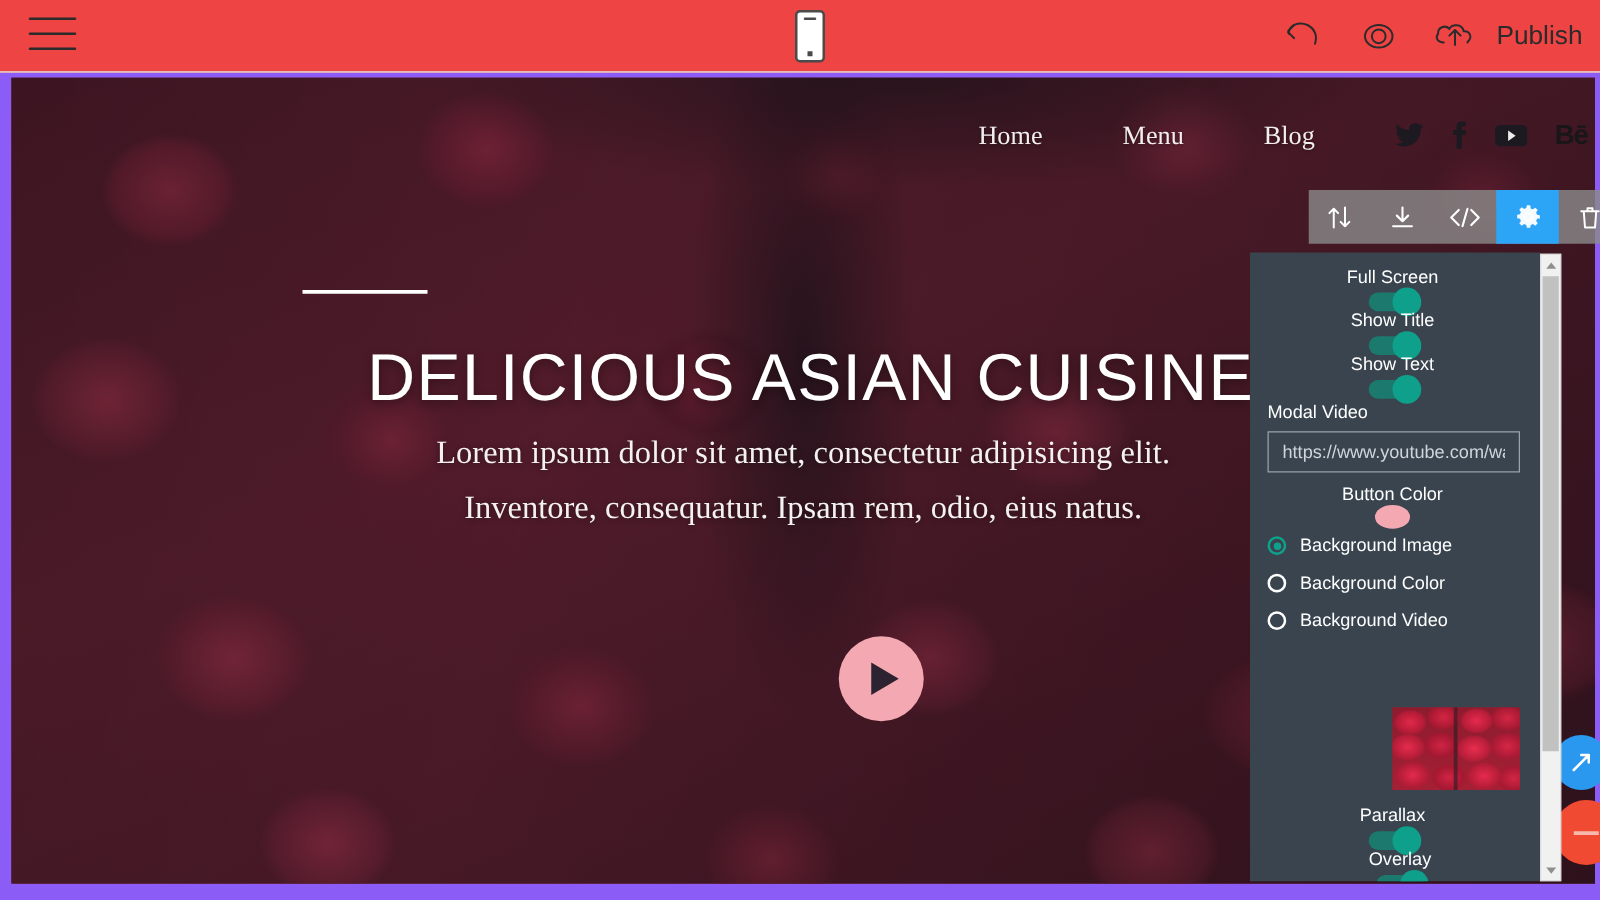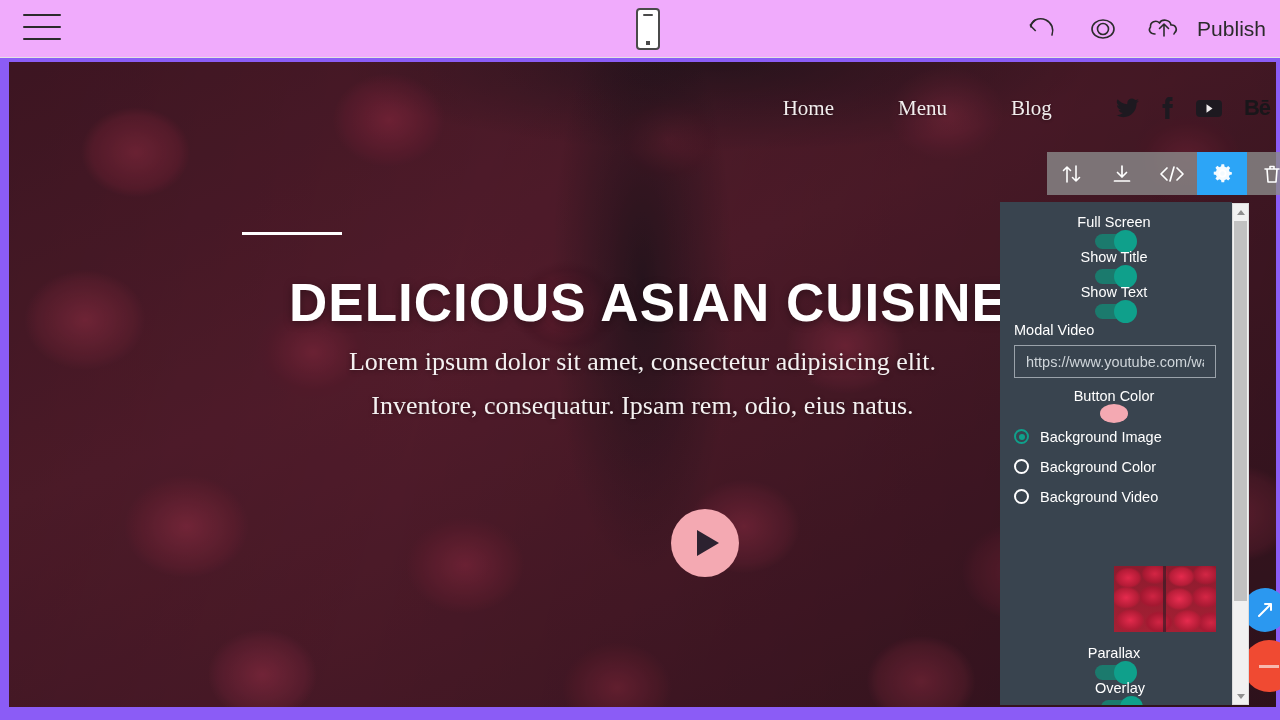--- a/index.html
+++ b/index.html
@@ -7,21 +7,21 @@
     width: 1280px; height: 720px;
     overflow: hidden;
     font-family: "Liberation Sans", sans-serif;
     background: #ffffff;
   }
 
   
   #topbar {
     position: absolute; left: 0; top: 0;
     width: 1280px; height: 58px;
-    background: #f0abfc;
+    background: #ef4444;
     border-bottom: 1px solid #e2e2e2;
     z-index: 60;
   }
   #hamburger {
     position: absolute; left: 23px; top: 14px;
     width: 38px; height: 30px;
     cursor: pointer;
   }
   #hamburger span {
     display: block; width: 38px; height: 2px;
@@ -114,21 +114,21 @@
   .soc { cursor: pointer; opacity: .92; display: flex; align-items: flex-start; }
   #behance-txt { font-size: 22px; font-weight: bold; color: #16161a; font-family: "Liberation Sans", sans-serif; letter-spacing: -1px;}
 
   
   #hero-content {
     position: absolute; left: 0; right: 0; top: 210px;
     text-align: center; z-index: 4;
   }
   #hero-title {
     font-family: "Liberation Sans", sans-serif;
-    font-weight: bold; font-size: 53px; letter-spacing: 1px;
+    font-weight: normal; font-size: 53px; letter-spacing: 1px;
     color: #ffffff; white-space: nowrap;
     text-shadow: 0 2px 8px rgba(0,0,0,.35);
     padding-left: 12px;
   }
   .hero-sub {
     font-family: "Liberation Serif", serif;
     font-size: 26px; color: #f4f1f1; margin-top: 14px;
     text-shadow: 0 1px 5px rgba(0,0,0,.4);
     white-space: nowrap;
     text-align: center;

